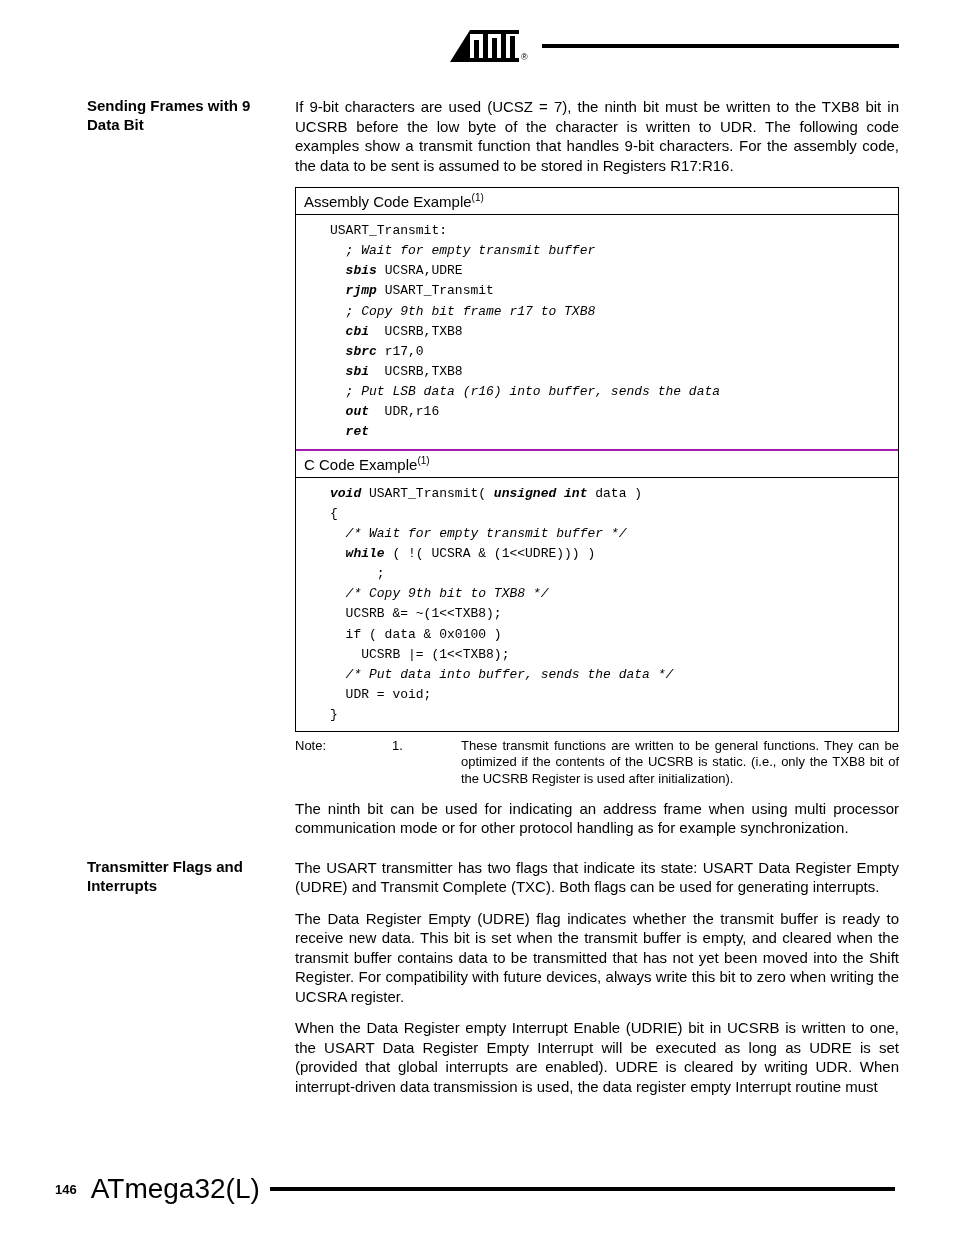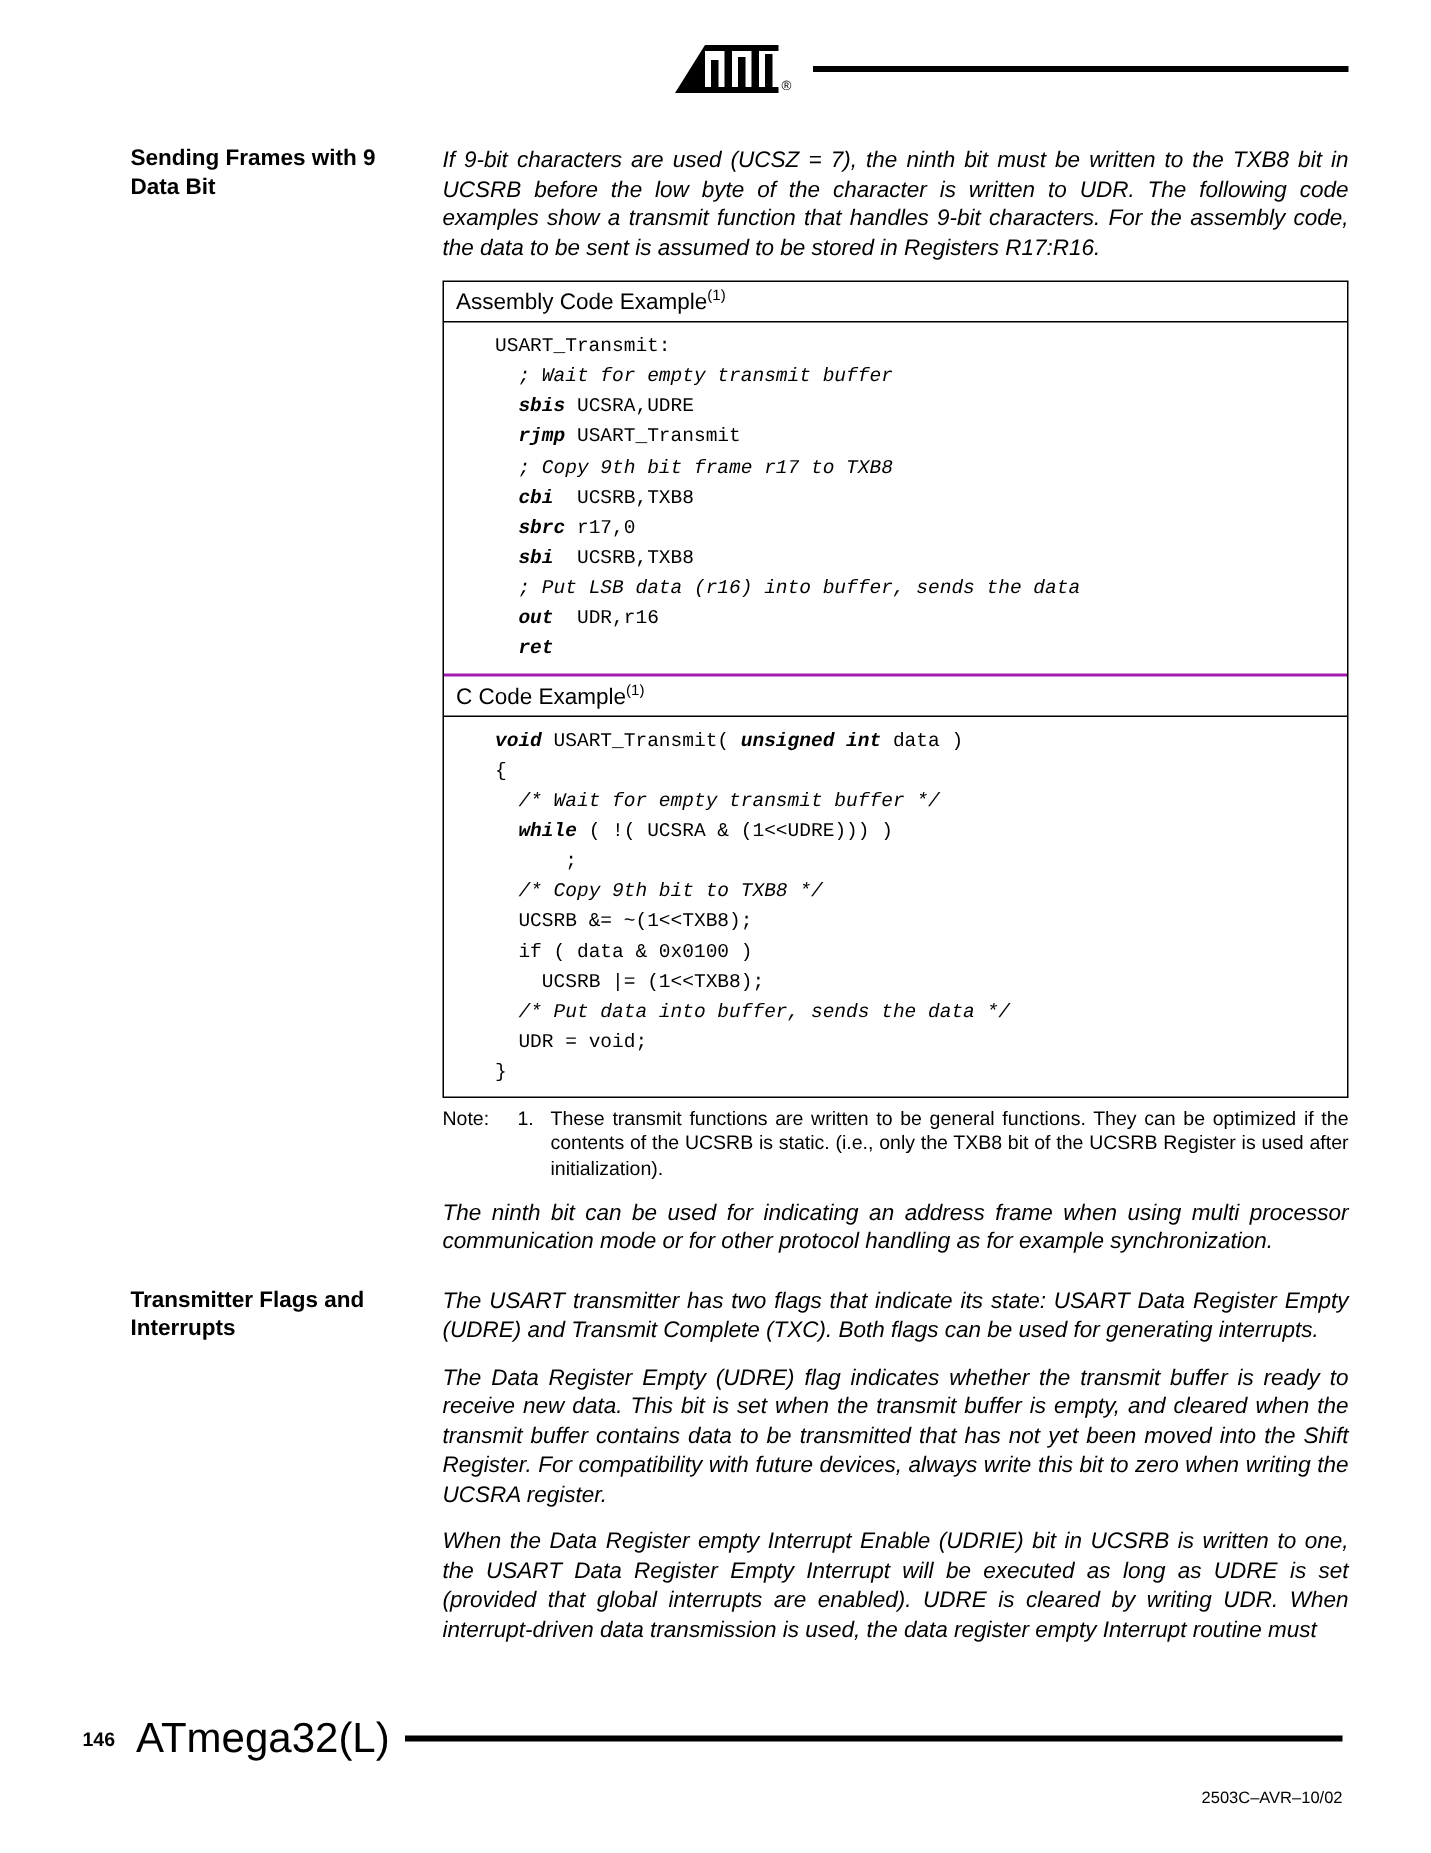--- a/index.html
+++ b/index.html
@@ -66,21 +66,20 @@
   .side-heading {
     font-weight: bold;
     font-size: 15px;
     line-height: 1.25;
     margin-left: 32px;
   }
   .para {
     text-align: justify;
     line-height: 1.3;
     margin: 0 0 12px 0;
-    font-style: italic;
   }
   .code-box {
     border: 1px solid #000;
     margin-bottom: 2px;
   }
   .code-title {
     border-bottom: 1px solid #000;
     padding: 4px 8px;
     font-size: 15px;
   }
@@ -92,20 +91,21 @@
     line-height: 1.55;
     white-space: pre;
   }
   .kw { font-weight: bold; font-style: italic; }
   .cm { font-style: italic; }
   .note-row {
     display: flex;
     font-size: 13px;
     line-height: 1.25;
     margin: 6px 0 12px 0;
+    gap: 47px;
   }
   .note-label { width: 50px; flex-shrink:0;}
   .note-num { width: 22px; flex-shrink:0;}
   .note-text { flex:1; text-align: justify;}
   .section2 { margin-top: 8px; }
   .footer {
     position: absolute;
     bottom: 30px;
     left: 55px;
     right: 59px;
@@ -210,14 +210,13 @@
     </div>
   </div>
 </div>
 
 <div class="footer">
   <div class="footer-line">
     <span class="page-num">146</span>
     <span class="doc-title">ATmega32(L)</span>
     <div class="footer-rule"></div>
   </div>
-  <div class="doc-id">2503C–AVR–10/02</div>
 </div>
 
 </body></html>

